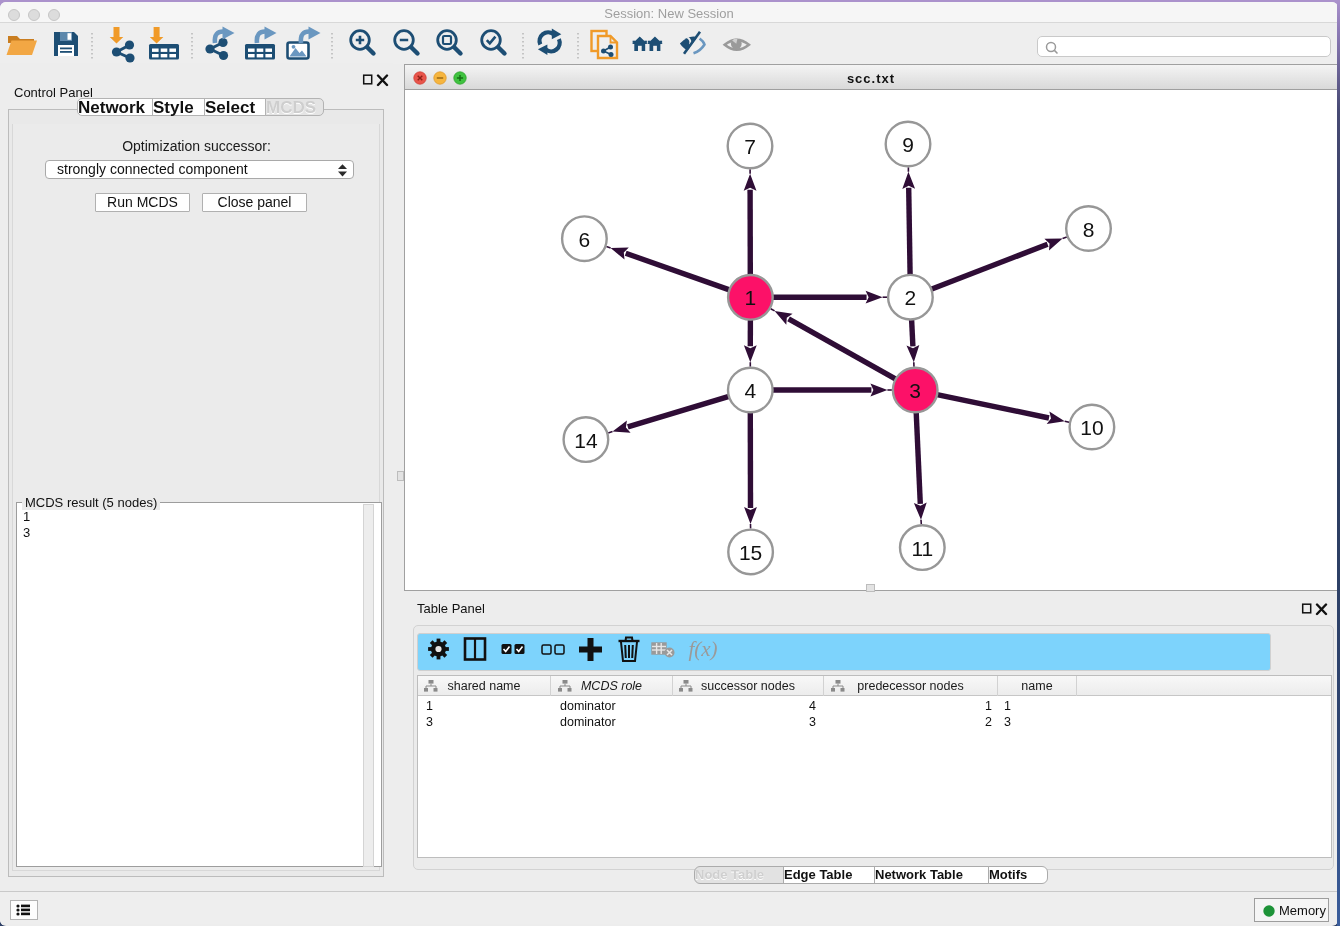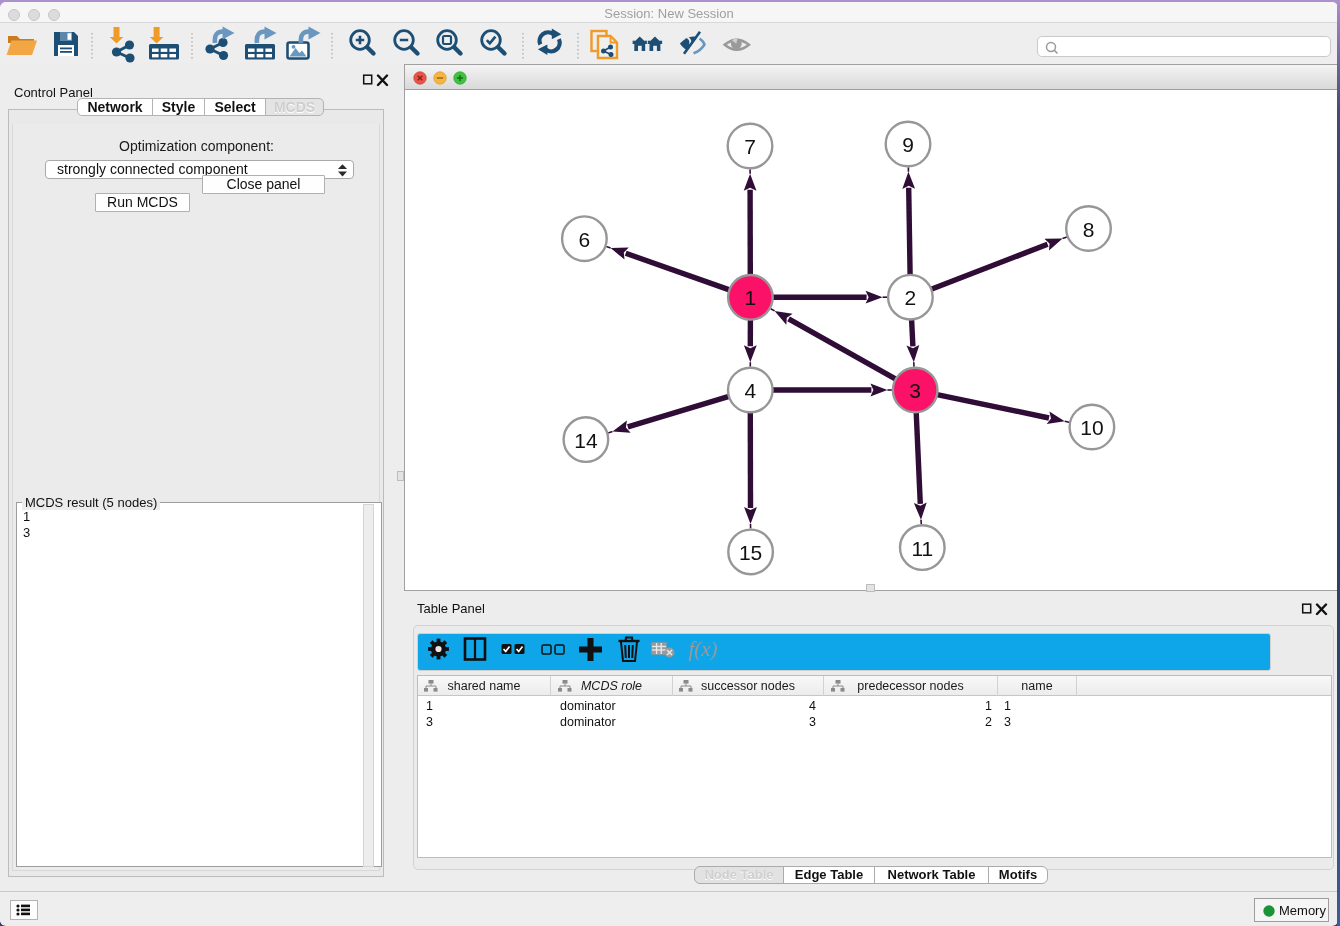--- a/index.html
+++ b/index.html
@@ -15,45 +15,45 @@
 #titlebar { left:0; top:0; width:1338px; height:21px; background:#f6f6f6; border-bottom:1px solid #d8d8d8; }
 .tl { position:absolute; top:6.5px; width:12px; height:12px; border-radius:50%; background:#dcdcdc; border:1px solid #c6c6c6; }
 #title-text { width:100%; text-align:center; top:4px; font-size:13px; color:#9f9f9f; }
 
 #toolbar { left:0; top:21px; width:1338px; height:41px; background:#eeeeee; }
 
 #search { left:1037px; top:34px; width:294px; height:21px; background:#fff; border:1px solid #c9c9c9; border-radius:5px; }
 
 #cp { left:0; top:61px; width:393px; height:828px; background:#ededed; }
 #cp-title { left:14px; top:22px; font-size:13px; color:#111; }
-.tabseg { position:absolute; height:18px; background:#fff; border:1px solid #b3b3b3; font-size:14px; font-weight:bold; color:#111; text-align:center; line-height:17px; }
+.tabseg { position:absolute; height:18px; background:#fff; border:1px solid #b3b3b3; font-size:17px; font-weight:bold; color:#111; line-height:17px; }
 #cp-panel { left:8px; top:46px; width:376px; height:768px; background:#e9e9e9; border:1px solid #bcbcbc; }
 #cp-inner { left:12px; top:61px; width:368px; height:747px; background:#ebebeb; border:1px solid #d8d8d8; border-top:none;}
 #opt-label { left:0; top:75px; width:393px; text-align:center; font-size:14px; color:#1a1a1a; }
 #opt-select { left:45px; top:97px; width:309px; height:19px; background:#fff; border:1px solid #a9a9a9; border-radius:4px; font-size:14px; color:#111; line-height:17px; padding-left:11px; }
 .btn { position:absolute; height:19px; background:#fefefe; border:1px solid #b0b0b0; border-radius:1px; font-size:14px; color:#111; text-align:center; line-height:17px; }
 
 #mcds-box { left:16px; top:439px; width:366px; height:365px; background:#fff; border:1px solid #9d9d9d; }
 #mcds-label { left:22px; top:432px; background:#ebebeb; padding:0 3px; font-size:13px; color:#111; }
 #mcds-scroll { right:7px; top:1px; width:11px; height:363px; background:#ededed; border:1px solid #d4d4d4; position:absolute; }
 
 #net { left:404px; top:62px; width:934px; height:527px; border:1px solid #a0a0a0; background:#fff; }
 #net-titlebar { left:0; top:0; width:932px; height:25px; background:linear-gradient(#f4f4f4,#d9d9d9); border-bottom:1px solid #9f9f9f; }
 #net-title { width:100%; text-align:center; top:6px; font-size:13px; font-weight:bold; color:#111; letter-spacing:1px; }
 
 #tp { left:406px; top:593px; width:932px; height:296px; background:#ededed; }
 #tp-title { left:11px; top:6px; font-size:13px; color:#111; }
 #tp-body { left:7px; top:30px; width:921px; height:245px; background:#ebebeb; border:1px solid #d2d2d2; border-radius:5px; }
-#tp-toolbar { left:3px; top:7px; width:854px; height:38px; background:#0ea5e9; border:1px solid #d0d0d0; border-radius:3px; position:absolute; }
+#tp-toolbar { left:3px; top:7px; width:854px; height:38px; background:#7dd3fc; border:1px solid #d0d0d0; border-radius:3px; position:absolute; }
 #tbl { left:3px; top:49px; width:915px; height:183px; background:#fff; border:1px solid #bdbdbd; position:absolute; }
 #tbl-head { left:0; top:0; width:913px; height:20px; background:linear-gradient(#f8f8f8,#ececec); border-bottom:1px solid #c6c6c6; position:absolute; }
 .hcell { position:absolute; top:0; height:20px; border-right:1px solid #d2d2d2; font-size:12.5px; color:#1a1a1a; text-align:center; line-height:20px; }
 .tcell { position:absolute; font-size:12.5px; color:#111; height:16px; line-height:16px; }
 
-.btab { position:absolute; height:18px; background:#fff; border:1px solid #ababab; font-size:13px; font-weight:bold; color:#111; text-align:center; line-height:16px; }
+.btab { position:absolute; height:18px; background:#fff; border:1px solid #ababab; font-size:13px; font-weight:bold; color:#111; line-height:16px; }
 
 #status { left:0; top:889px; width:1338px; height:33px; background:#eeeeee; border-top:1px solid #c9c9c9; }
 #status-left-btn { left:10px; top:8px; width:28px; height:20px; background:#fdfdfd; border:1px solid #b3b3b3; position:absolute; }
 #memory-btn { left:1254px; top:6px; width:75px; height:24px; background:#f5f5f5; border:1px solid #9d9d9d; position:absolute; font-size:13px; color:#111;padding-left:8px; }
 </style>
 </head>
 <body>
 <div class="abs" id="desktop-top"></div>
 <div class="abs" id="win">
 
@@ -217,46 +217,47 @@
     <svg class="abs" style="left:361px; top:11px;" width="30" height="13" viewBox="0 0 30 13">
       <rect x="2.7" y="1.2" width="8" height="8.6" fill="none" stroke="#111" stroke-width="1.5"></rect>
       <path d="M 17 1.5 L 26 11 M 26 1.5 L 17 11" stroke="#111" stroke-width="2.4" stroke-linecap="round"></path>
     </svg>
     <div class="abs" id="cp-panel"></div>
     <div class="abs" id="cp-inner"></div>
     <div class="tabseg" style="left:77px; top:35px; width:76px; border-radius:5px 0 0 5px;">Network</div>
     <div class="tabseg" style="left:152px; top:35px; width:53px;">Style</div>
     <div class="tabseg" style="left:204px; top:35px; width:62px;">Select</div>
     <div class="tabseg" style="left:265px; top:35px; width:59px; border-radius:0 5px 5px 0; background:#e4e4e4; color:#cecece; text-shadow:0 1px 0 #fff;">MCDS</div>
-    <div class="abs" id="opt-label">Optimization component:</div>
+    <div class="abs" id="opt-label">Optimization successor:</div>
     <div class="abs" id="opt-select">strongly connected component
       <svg width="11" height="15" viewBox="0 0 11 15" style="position:absolute; right:5px; top:2px;">
         <path d="M 1 6 L 5.5 1.2 L 10 6 Z" fill="#2b2b2b"></path>
         <path d="M 1 8.6 L 5.5 13.4 L 10 8.6 Z" fill="#2b2b2b"></path>
       </svg>
     </div>
     <div class="btn" style="left:95px; top:130px; width:95px;">Run MCDS</div>
-    <div class="btn" style="left:202px; top:112px; width:123px;">Close panel</div>
+    <div class="btn" style="left:202px; top:130px; width:105px;">Close panel</div>
     <div class="abs" id="mcds-box">
       <div style="position:absolute; left:6px; top:6px; font-size:13px; color:#111; line-height:16px;">1<br>3</div>
       <div id="mcds-scroll"></div>
     </div>
     <div class="abs" id="mcds-label">MCDS result (5 nodes)</div>
   </div>
 
   <div class="abs" id="net">
     <div class="abs" id="net-titlebar">
       <svg width="70" height="25" viewBox="0 0 70 25" style="position:absolute;left:0;top:0">
         <circle cx="15" cy="13" r="6.2" fill="#e8544a" stroke="#cf4037" stroke-width="0.8"></circle>
         <path d="M12.7 10.7 L17.3 15.3 M17.3 10.7 L12.7 15.3" stroke="#8c1f16" stroke-width="1.4"></path>
         <circle cx="35" cy="13" r="6.2" fill="#f6b53e" stroke="#df9b2d" stroke-width="0.8"></circle>
         <path d="M31.8 13 L38.2 13" stroke="#9a6a14" stroke-width="1.6"></path>
         <circle cx="55" cy="13" r="6.2" fill="#3fc23f" stroke="#2fa32f" stroke-width="0.8"></circle>
         <path d="M51.9 13 L58.1 13 M55 9.9 L55 16.1" stroke="#156f15" stroke-width="1.5"></path>
       </svg>
+      <div class="abs" id="net-title">scc.txt</div>
     </div>
     <svg id="graph" width="932" height="499" style="position:absolute; left:0; top:26px;" viewBox="405 91 932 499">
       <line x1="750.3" y1="275.0" x2="750.1" y2="189.8" stroke="#2f0d36" stroke-width="5.4"></line>
       <line x1="750.1" y1="173.8" x2="750.1" y2="169.3" stroke="#2f0d36" stroke-width="1.6"></line>
       <polygon points="756.5,190.8 750.1,173.8 743.7,190.8 750.1,187.8" fill="#2f0d36"></polygon>
       <line x1="729.4" y1="289.9" x2="625.7" y2="253.3" stroke="#2f0d36" stroke-width="5.4"></line>
       <line x1="610.6" y1="248.0" x2="606.4" y2="246.5" stroke="#2f0d36" stroke-width="1.6"></line>
       <polygon points="628.8,247.6 610.6,248.0 624.5,259.6 623.8,252.6" fill="#2f0d36"></polygon>
       <line x1="772.7" y1="297.3" x2="866.6" y2="297.2" stroke="#2f0d36" stroke-width="5.4"></line>
       <line x1="882.6" y1="297.2" x2="887.1" y2="297.2" stroke="#2f0d36" stroke-width="1.6"></line>

